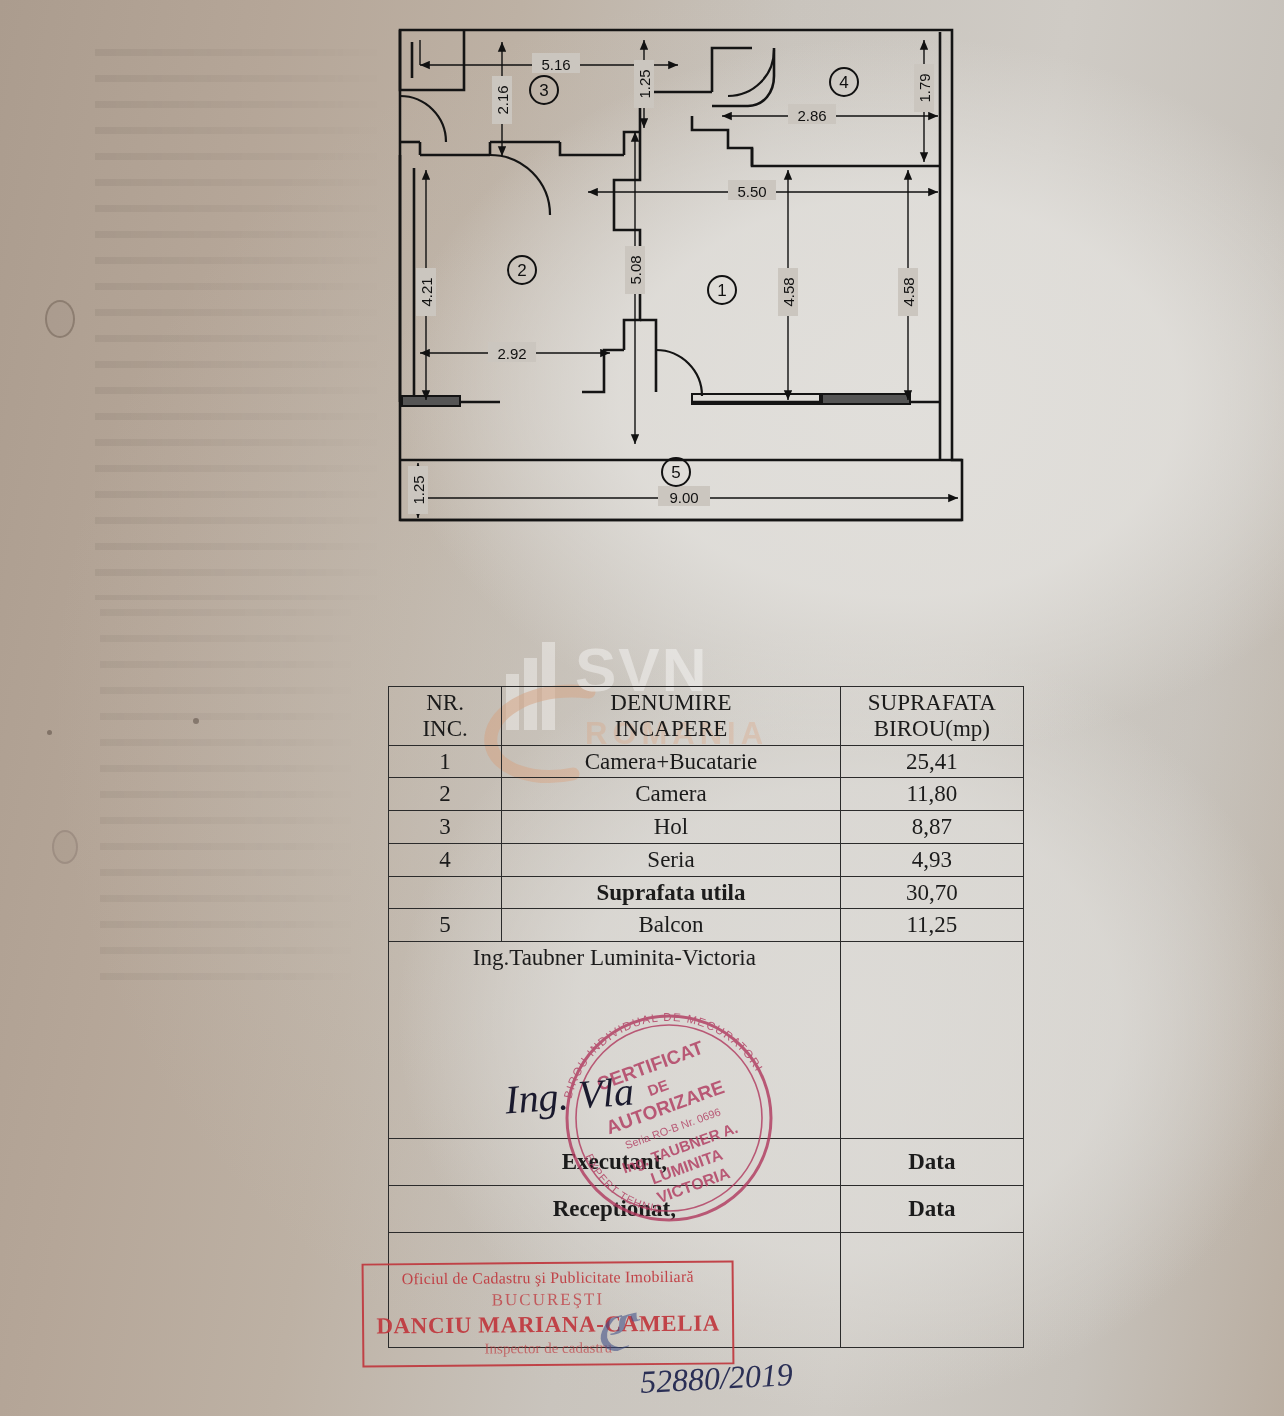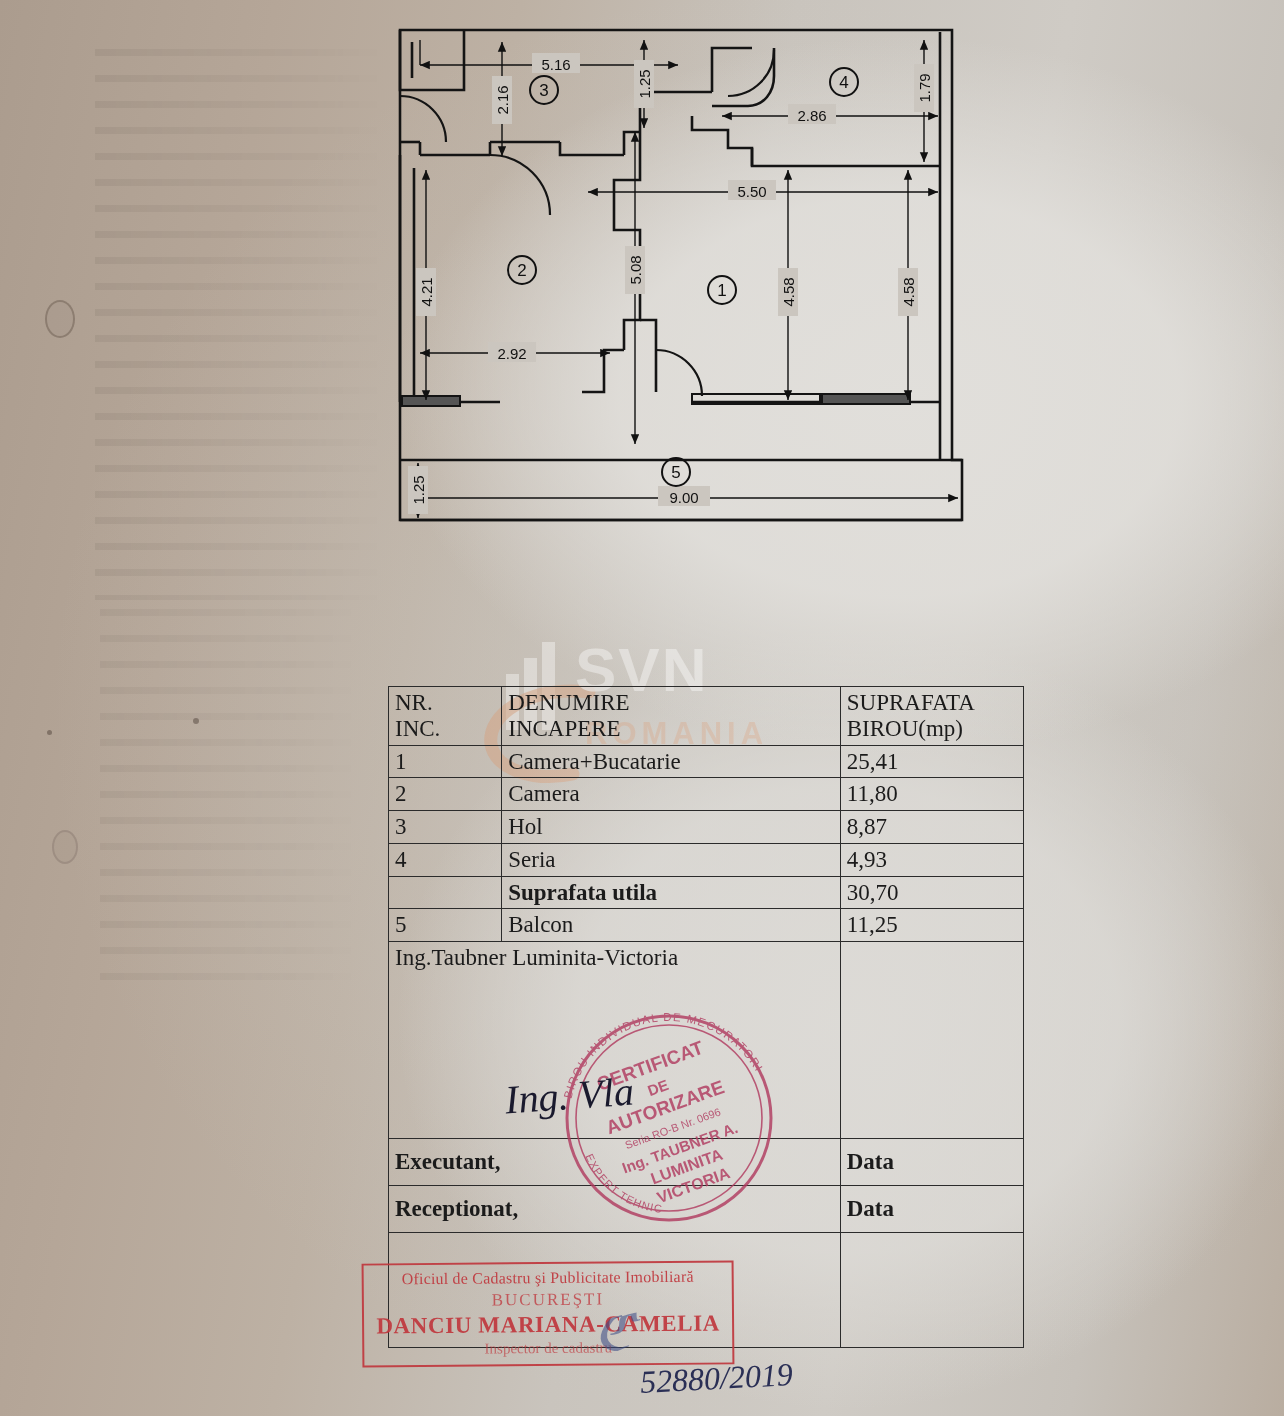--- a/index.html
+++ b/index.html
@@ -65,21 +65,21 @@
   
   #table-wrap{position:absolute;left:388px;top:686px;width:636px;}
   table.cad{
     width:636px;border-collapse:collapse;
     color:#1b1b1b;
   }
   table.cad td{
     border:1px solid #2b2b2b;
     font-size:23px;line-height:1.12;
     padding:3px 6px;
-    text-align:left;
+    text-align:center;
     background:transparent;
   }
   td.c-nr{width:109px;}
   td.c-name{width:350px;}
   td.c-area{width:177px;}
   td.hd{font-size:25px;padding:6px 6px 8px;}
   td.b{font-weight:700;}
   td.left{text-align:left;padding-left:14px;}
   td.tall{height:40px;}
   td.sig-cell{height:190px;text-align:left;vertical-align:top;padding-left:14px;padding-top:7px;}

